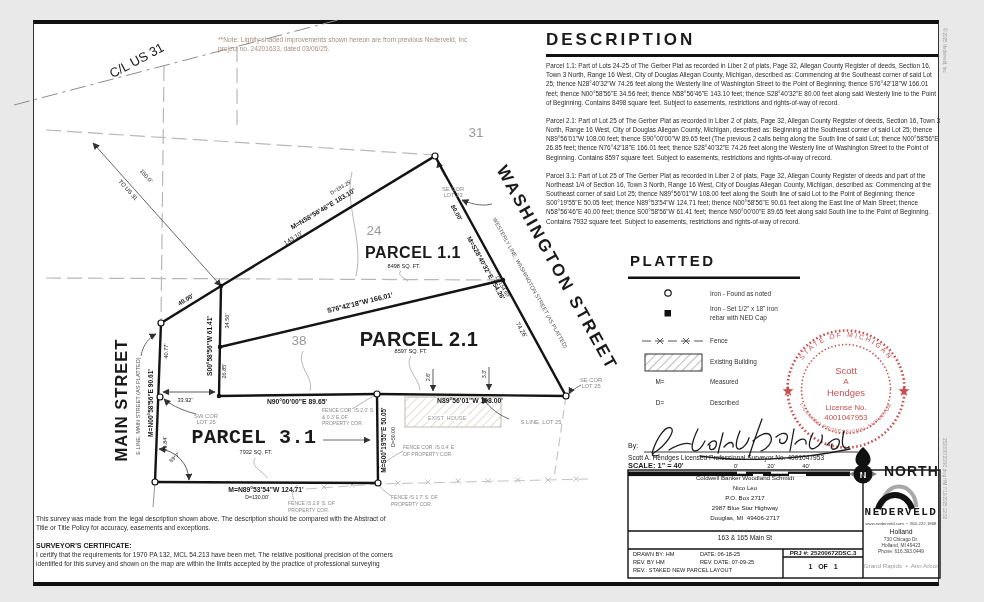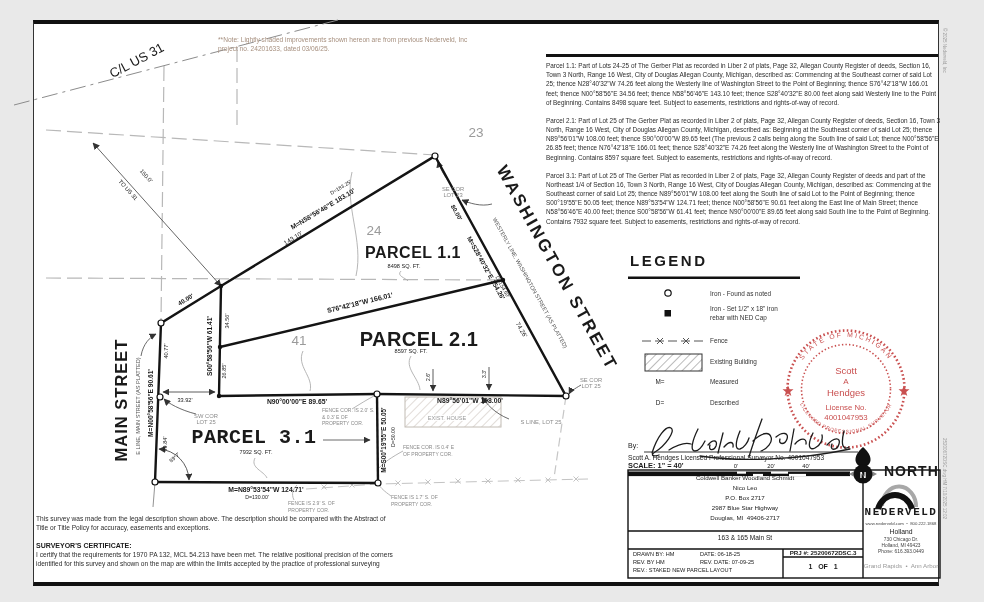--- a/index.html
+++ b/index.html
@@ -191,23 +191,23 @@
 
   <div class="lbl" style="left:218px;top:36px;font-size:6.6px;color:#a68f7e;">**Note: Lightly shaded improvements shown hereon are from previous Nederveld, Inc
 project no. 24201633, dated 03/06/25.</div>
 
   <div class="lb" style="left:137px;top:61px;font-size:13px;transform:translate(-50%,-50%) rotate(-28deg);">C/L US 31</div>
   <div class="lb b" style="left:121px;top:400px;font-size:16.5px;letter-spacing:1px;transform:translate(-50%,-50%) rotate(-90deg);">MAIN STREET</div>
   <div class="lb" style="left:138px;top:406px;font-size:5.6px;color:#555;transform:translate(-50%,-50%) rotate(-90deg);">E LINE, MAIN STREET (AS PLATTED)</div>
   <div class="lb b" style="left:557px;top:268px;font-size:17px;letter-spacing:2.5px;transform:translate(-50%,-50%) rotate(61deg);">WASHINGTON STREET</div>
   <div class="lb" style="left:530px;top:283px;font-size:5.6px;color:#555;transform:translate(-50%,-50%) rotate(61deg);">WESTERLY LINE, WASHINGTON STREET (AS PLATTED)</div>
 
-  <div class="lb" style="left:476px;top:133px;font-size:13.5px;color:#9a9a9a;">23</div>
+  <div class="lb" style="left:476px;top:133px;font-size:13.5px;color:#9a9a9a;">31</div>
   <div class="lb" style="left:374px;top:231px;font-size:13.5px;color:#9a9a9a;">24</div>
-  <div class="lb" style="left:299px;top:341px;font-size:13.5px;color:#9a9a9a;">41</div>
+  <div class="lb" style="left:299px;top:341px;font-size:13.5px;color:#9a9a9a;">38</div>
 
   <div class="lb b" style="left:413px;top:253px;font-size:16px;letter-spacing:0.5px;">PARCEL 1.1</div>
   <div class="lb" style="left:404px;top:266px;font-size:5.6px;">8498 SQ. FT.</div>
   <div class="lb b" style="left:419px;top:339px;font-size:20px;letter-spacing:0.5px;">PARCEL 2.1</div>
   <div class="lb" style="left:411px;top:351px;font-size:5.6px;">8597 SQ. FT.</div>
   <div class="lb b" style="left:254px;top:438px;font-size:20px;letter-spacing:0.5px;font-family:Liberation Mono, monospace;">PARCEL 3.1</div>
   <div class="lb" style="left:256px;top:452px;font-size:5.6px;">7932 SQ. FT.</div>
 
   <div class="lb gy" style="left:453px;top:192px;font-size:5.8px;">SE COR
 LOT 23</div>
@@ -249,27 +249,28 @@
   <div class="lbl gy" style="left:322px;top:407px;font-size:5px;">FENCE COR. IS 2.0' S.
 &amp; 0.3' E OF
 PROPERTY COR.</div>
   <div class="lbl gy" style="left:403px;top:444px;font-size:5px;">FENCE COR. IS 0.4' E
 OF PROPERTY COR.</div>
   <div class="lbl gy" style="left:288px;top:500px;font-size:5px;">FENCE IS 2.9' S. OF
 PROPERTY COR.</div>
   <div class="lbl gy" style="left:391px;top:494px;font-size:5px;">FENCE IS 1.7' S. OF
 PROPERTY COR.</div>
 
+  <div class="lbl b" style="left:546px;top:29px;font-size:17px;letter-spacing:3px;">DESCRIPTION</div>
   <div class="desc">
     <p>Parcel 1.1: Part of Lots 24-25 of The Gerber Plat as recorded in Liber 2 of plats, Page 32, Allegan County Register of deeds, Section 16, Town 3 North, Range 16 West, City of Douglas Allegan County, Michigan, described as: Commencing at the Southeast corner of said Lot 25; thence N28°40'32"W 74.26 feet along the Westerly line of Washington Street to the Point of Beginning; thence S76°42'18"W 166.01 feet; thence N00°58'56"E 34.56 feet; thence N58°56'46"E 143.10 feet; thence S28°40'32"E 80.00 feet along said Westerly line to the Point of Beginning. Contains 8498 square feet. Subject to easements, restrictions and rights-of-way of record.</p>
     <p>Parcel 2.1: Part of Lot 25 of The Gerber Plat as recorded in Liber 2 of plats, Page 32, Allegan County Register of deeds, Section 16, Town 3 North, Range 16 West, City of Douglas Allegan County, Michigan, described as: Beginning at the Southeast corner of said Lot 25; thence N89°56'01"W 108.00 feet; thence S90°00'00"W 89.65 feet (The previous 2 calls being along the South line of said Lot; thence N00°58'56"E 26.85 feet; thence N76°42'18"E 166.01 feet; thence S28°40'32"E 74.26 feet along the Westerly line of Washington Street to the Point of Beginning. Contains 8597 square feet. Subject to easements, restrictions and rights-of-way of record.</p>
     <p>Parcel 3.1: Part of Lot 25 of The Gerber Plat as recorded in Liber 2 of plats, Page 32, Allegan County Register of deeds and part of the Northeast 1/4 of Section 16, Town 3 North, Range 16 West, City of Douglas Allegan County, Michigan, described as: Commencing at the Southeast corner of said Lot 25; thence N89°56'01"W 108.00 feet along the South line of said Lot to the Point of Beginning; thence S00°19'55"E 50.05 feet; thence N89°53'54"W 124.71 feet; thence N00°58'56"E 90.61 feet along the East line of Main Street; thence N58°56'46"E 40.00 feet; thence S00°58'56"W 61.41 feet; thence N90°00'00"E 89.65 feet along said South line to the Point of Beginning. Contains 7932 square feet. Subject to easements, restrictions and rights-of-way of record.</p>
   </div>
 
-  <div class="lbl b" style="left:630px;top:251px;font-size:15px;letter-spacing:2.5px;">LEGEND</div>
+  <div class="lbl b" style="left:630px;top:251px;font-size:15px;letter-spacing:2.5px;">PLATTED</div>
   <div class="lbl" style="left:710px;top:290px;font-size:6.4px;color:#333;">Iron - Found as noted</div>
   <div class="lbl" style="left:710px;top:305px;font-size:6.4px;color:#333;line-height:1.35;">Iron - Set 1/2" x 18" iron
 rebar with NED Cap</div>
   <div class="lbl" style="left:710px;top:337px;font-size:6.4px;color:#333;">Fence</div>
   <div class="lbl" style="left:710px;top:358px;font-size:6.4px;color:#333;">Existing Building</div>
   <div class="lb" style="left:660px;top:382px;font-size:6.4px;">M=</div>
   <div class="lbl" style="left:710px;top:378px;font-size:6.4px;color:#333;">Measured</div>
   <div class="lb" style="left:660px;top:403px;font-size:6.4px;">D=</div>
   <div class="lbl" style="left:710px;top:399px;font-size:6.4px;color:#333;">Described</div>
 

